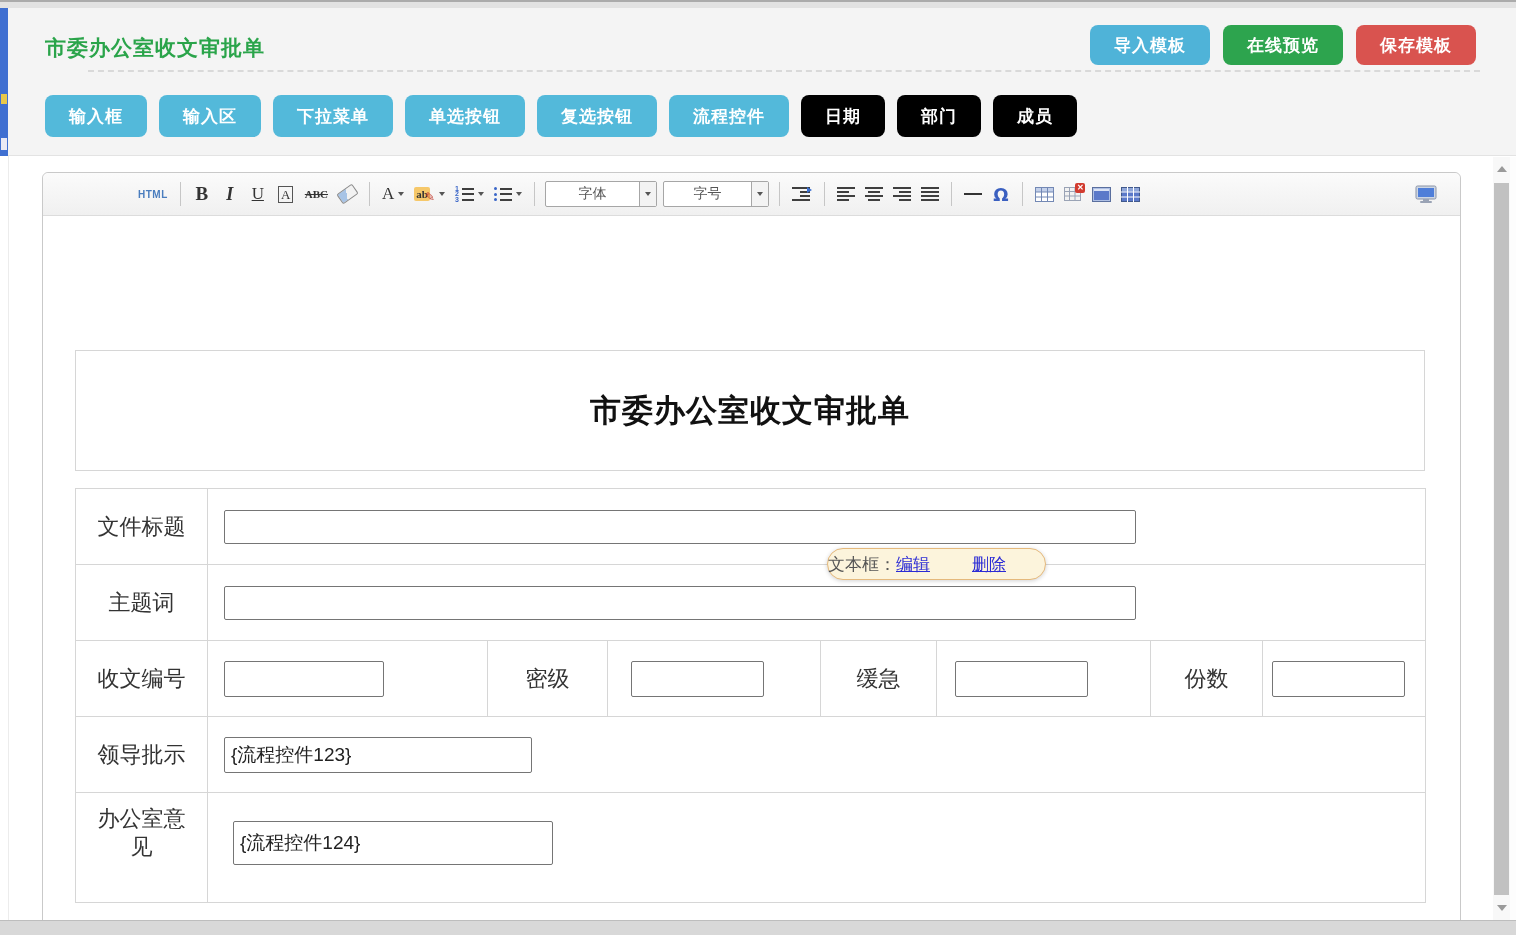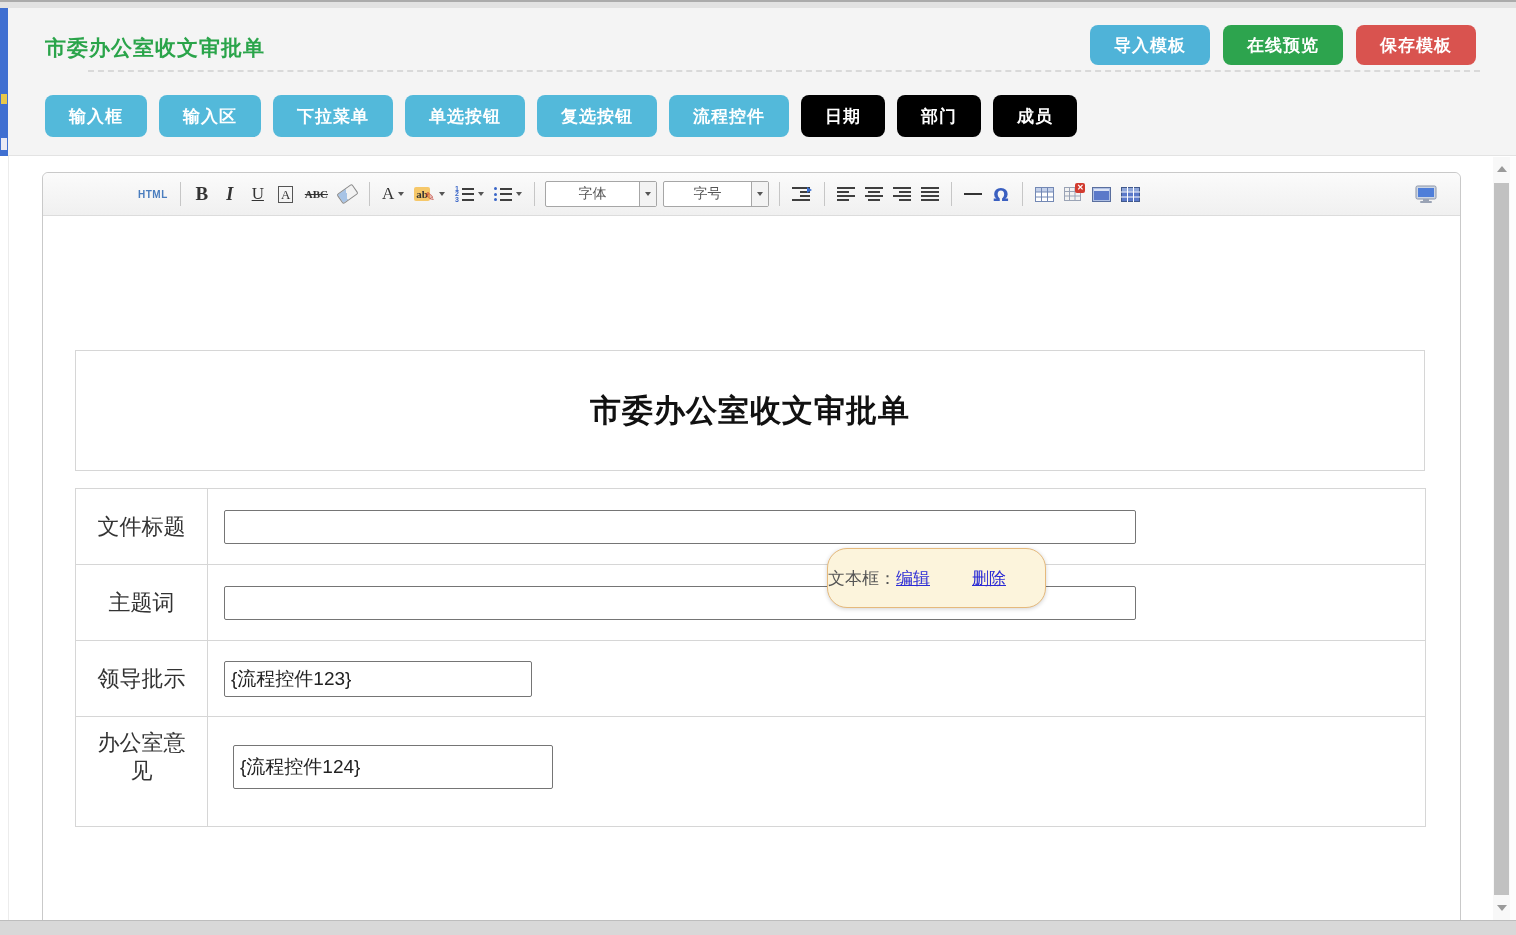--- a/index.html
+++ b/index.html
@@ -88,21 +88,21 @@
   .lbl { justify-content:center; font-size:22px; color:#333; }
   .val { padding-left:16px; }
   .inp { height:34px; border:1px solid #757575; border-radius:2px; background:#fff;
          font-size:19px; color:#222; padding:0 6px; }
   .inp-tall { height:36px; }
   .trow-tall .cell { height:110px; align-items:flex-start; }
   .trow-tall .lbl span { display:inline-block; width:90px; padding-top:12px; text-align:center; line-height:28px; }
   .trow-tall .inp { margin-top:28px; margin-left:9px; height:44px; }
 
   
-  .tooltip { position:absolute; left:827px; top:548px; width:219px; height:60px; z-index:20;
+  .tooltip { position:absolute; left:827px; top:548px; width:219px; height:32px; z-index:20;
              background:#fcf4dc; border:1px solid #e5b97c; border-radius:20px;
              box-shadow:0 1px 4px rgba(0,0,0,.18); display:flex; align-items:center; 
              font:17px "Liberation Serif",serif; color:#555; }
   .tooltip a { color:#2b2bd5; text-decoration:underline; cursor:pointer; }
   .tt-del { margin-left:42px; }
 
   
   .scrollbar { position:absolute; left:1493px; top:157px; width:17px; height:763px; background:#f8f8f8; }
   .sb-edge { position:absolute; left:1510px; top:157px; width:6px; height:763px; background:#fdfdfd; }
   .sb-up,.sb-down { position:absolute; left:0; width:17px; height:20px; display:flex;
@@ -339,20 +339,38 @@
           </div>
         </div>
 
         <div class="trow">
           <div class="cell lbl" style="width:132px">主题词</div>
           <div class="cell val" style="width:1218px">
             <input class="inp" style="width: 912px;" value="">
           </div>
         </div>
 
+        <div class="trow">
+          <div class="cell lbl" style="width:132px">收文编号</div>
+          <div class="cell val" style="width:280px">
+            <input class="inp inp-tall" style="width: 160px;" value="">
+          </div>
+          <div class="cell lbl" style="width:120px">密级</div>
+          <div class="cell val" style="width:213px">
+            <input class="inp inp-tall" style="width: 133px; margin-left: 7px;" value="">
+          </div>
+          <div class="cell lbl" style="width:116px">缓急</div>
+          <div class="cell val" style="width:214px">
+            <input class="inp inp-tall" style="width: 133px; margin-left: 2px;" value="">
+          </div>
+          <div class="cell lbl" style="width:112px">份数</div>
+          <div class="cell val" style="width:163px">
+            <input class="inp inp-tall" style="width: 133px; margin-left: -7px;" value="">
+          </div>
+        </div>
 
         <div class="trow">
           <div class="cell lbl" style="width:132px">领导批示</div>
           <div class="cell val" style="width:1218px">
             <input class="inp inp-tall" style="width: 308px;" value="{流程控件123}">
           </div>
         </div>
 
         <div class="trow trow-tall">
           <div class="cell lbl" style="width:132px">

